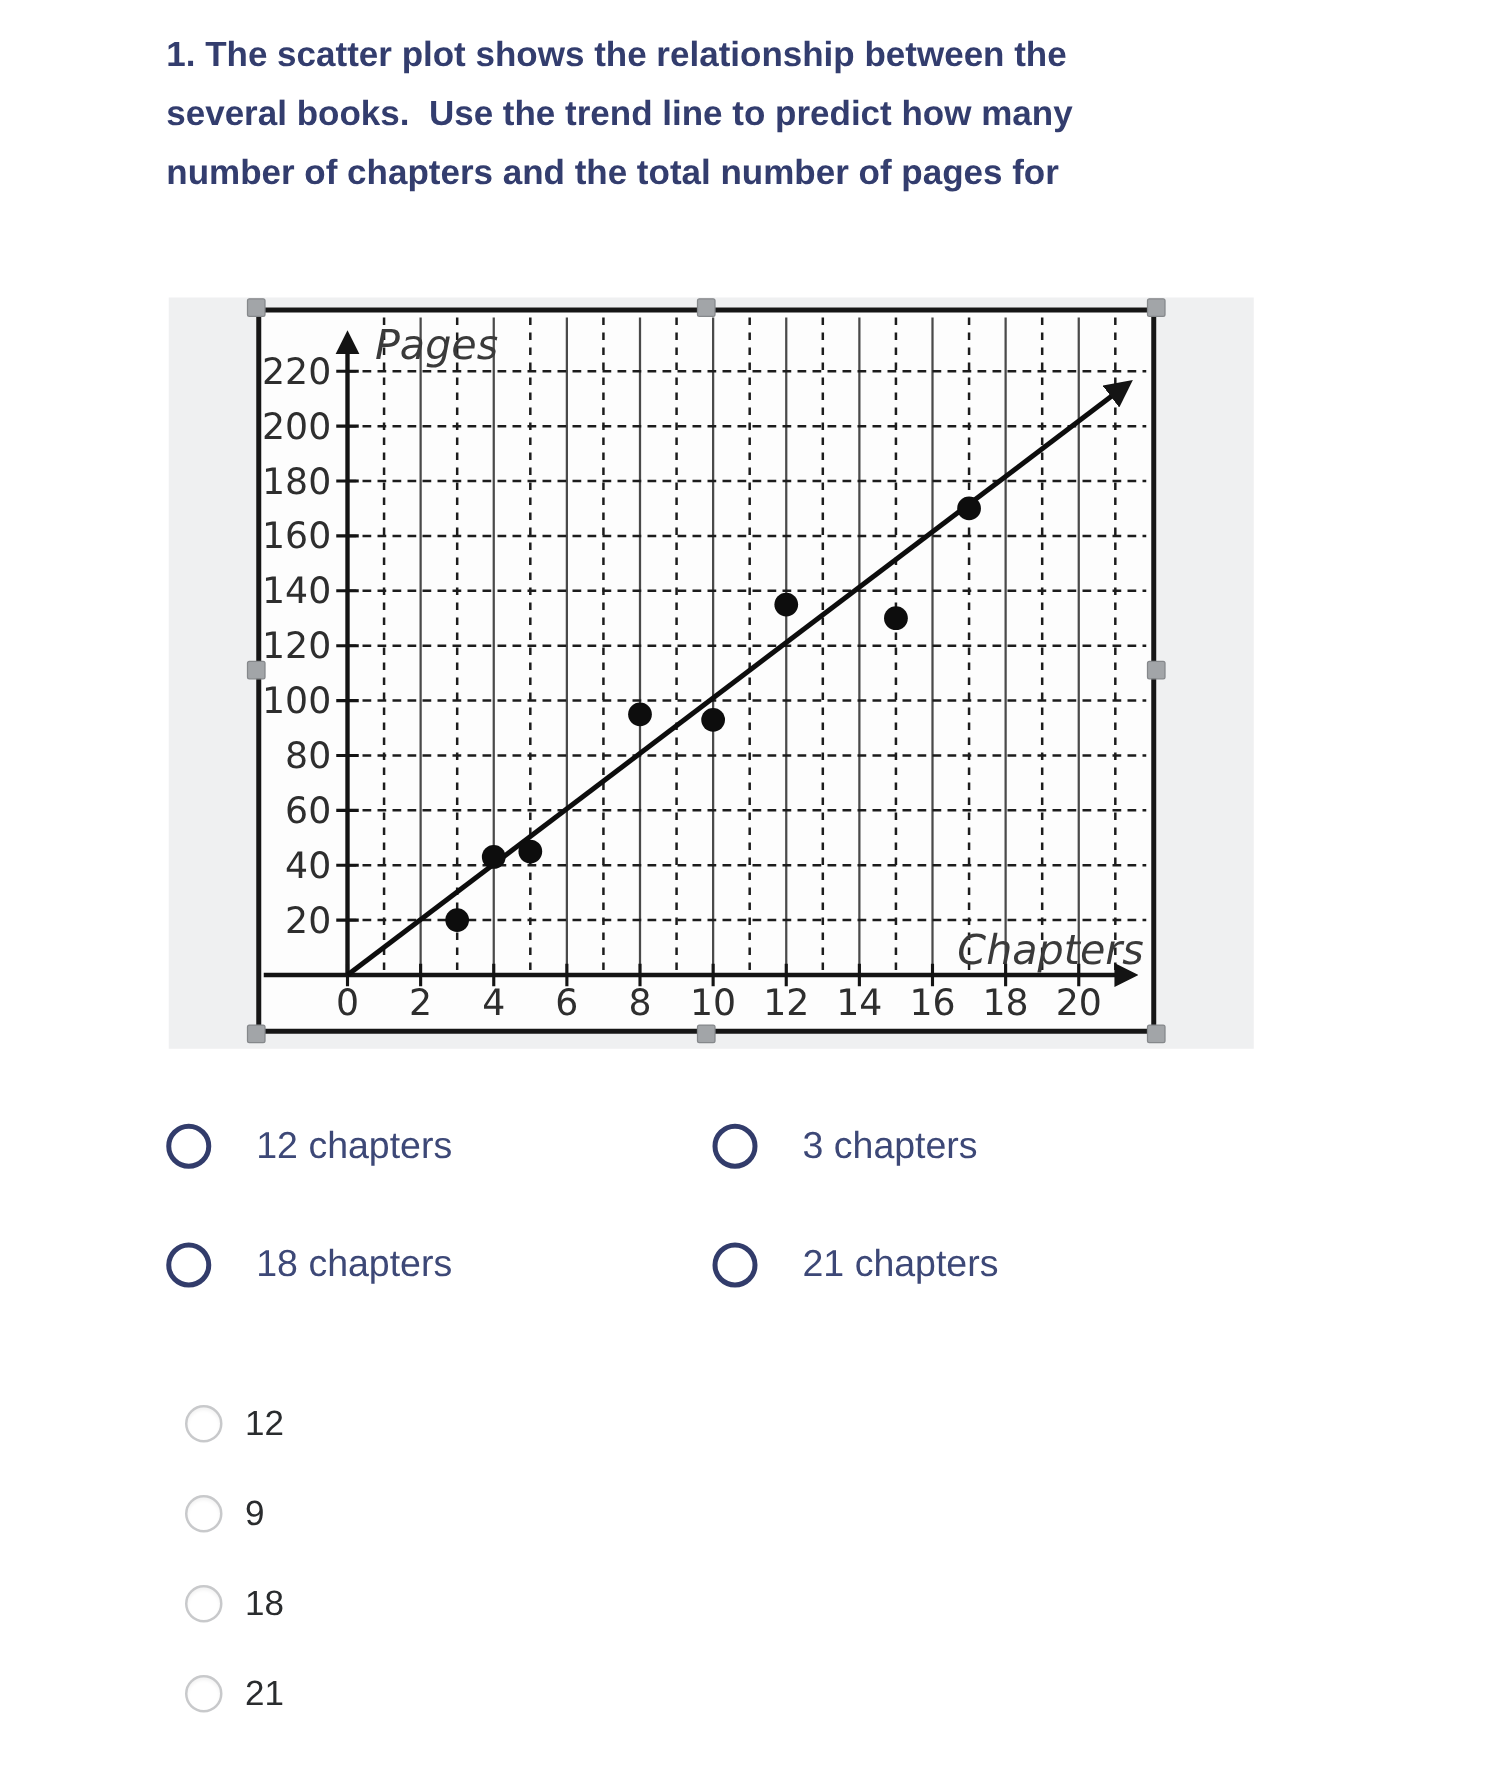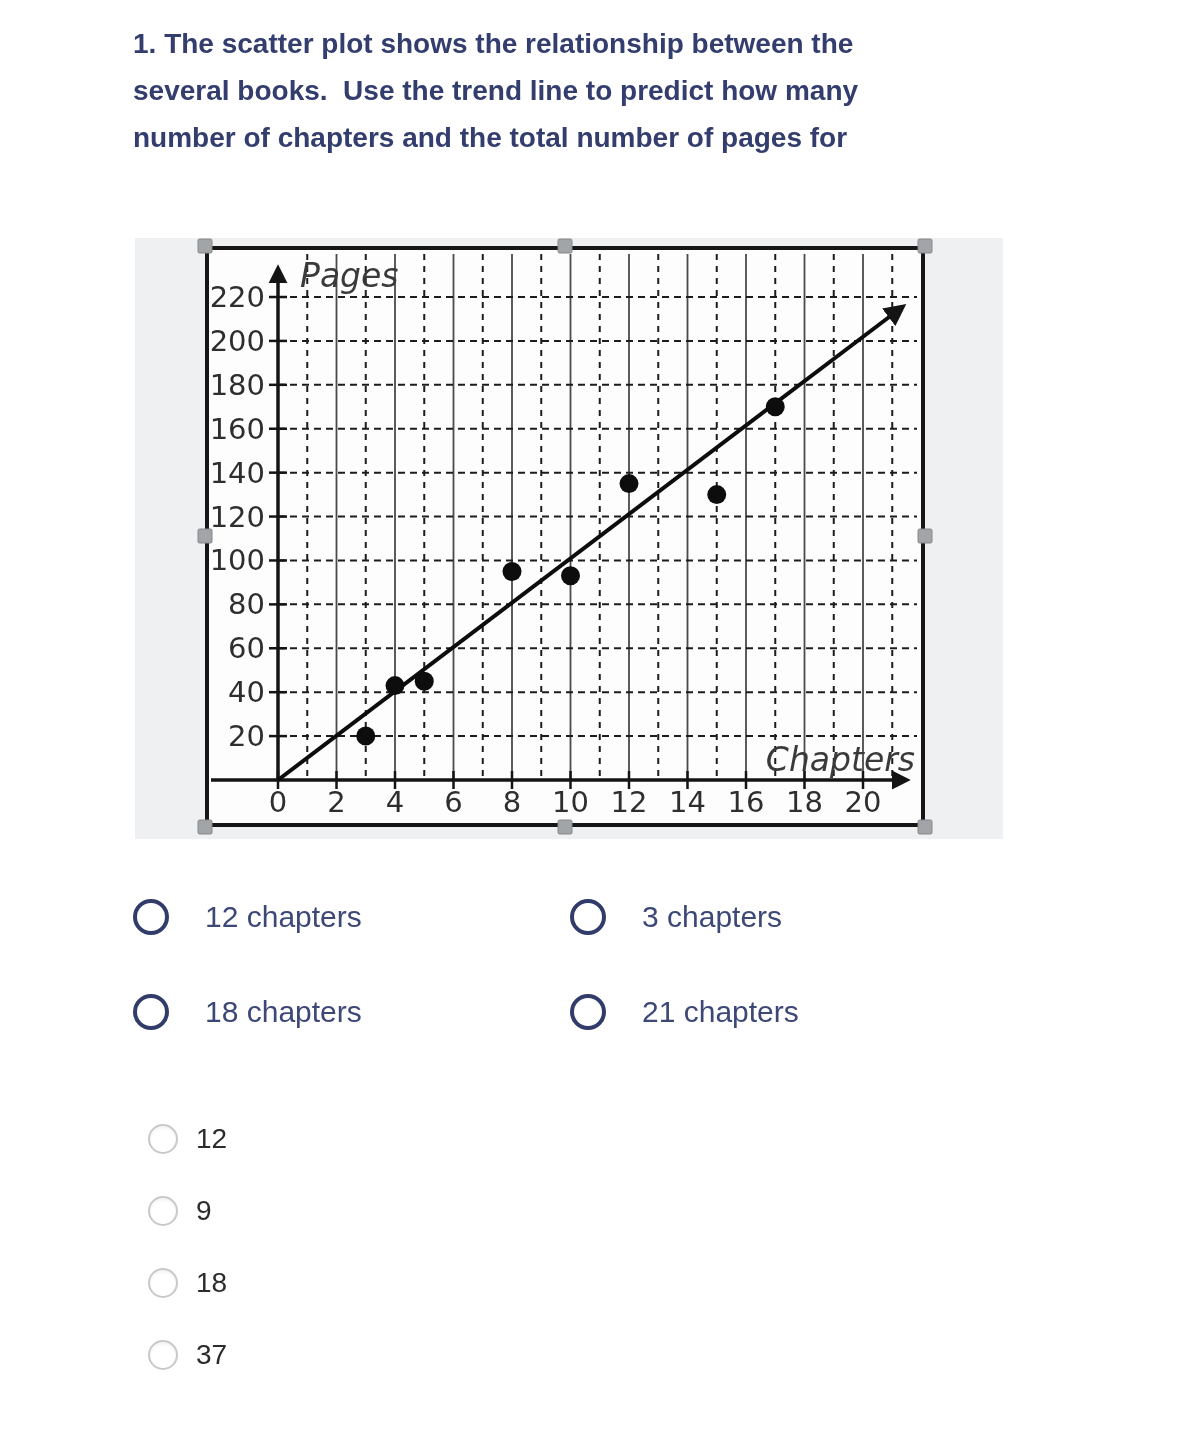--- a/index.html
+++ b/index.html
@@ -214,15 +214,15 @@
   <div class="opt-plain">
     <span class="radio"></span>
     <span class="lbl">9</span>
   </div>
   <div class="opt-plain">
     <span class="radio"></span>
     <span class="lbl">18</span>
   </div>
   <div class="opt-plain">
     <span class="radio"></span>
-    <span class="lbl">37</span>
+    <span class="lbl">21</span>
   </div>
 </div>
 
 </body></html>

